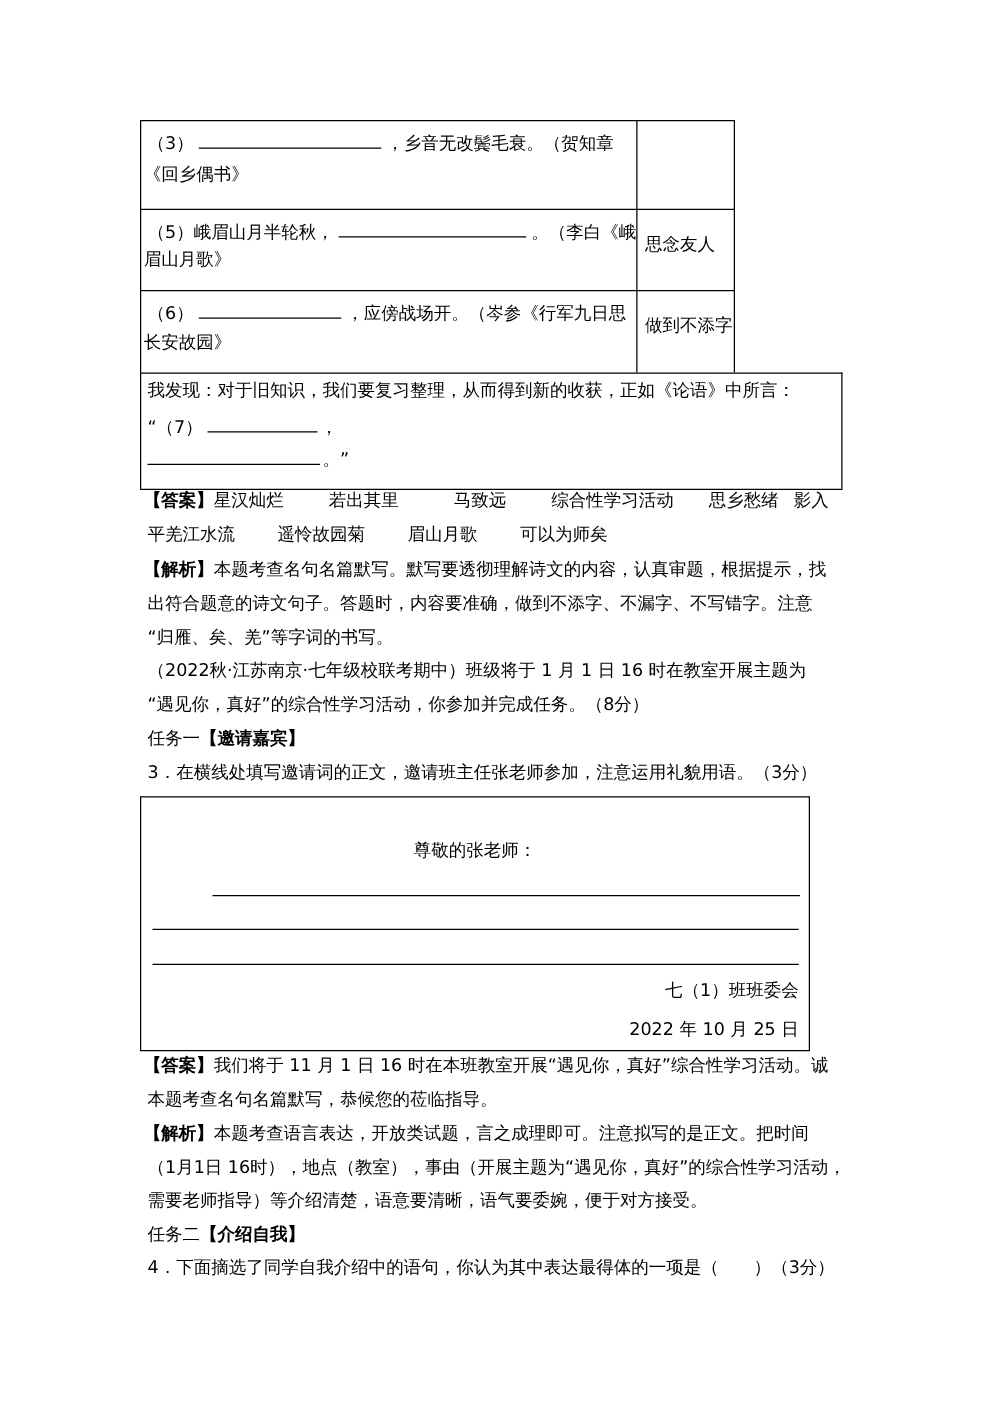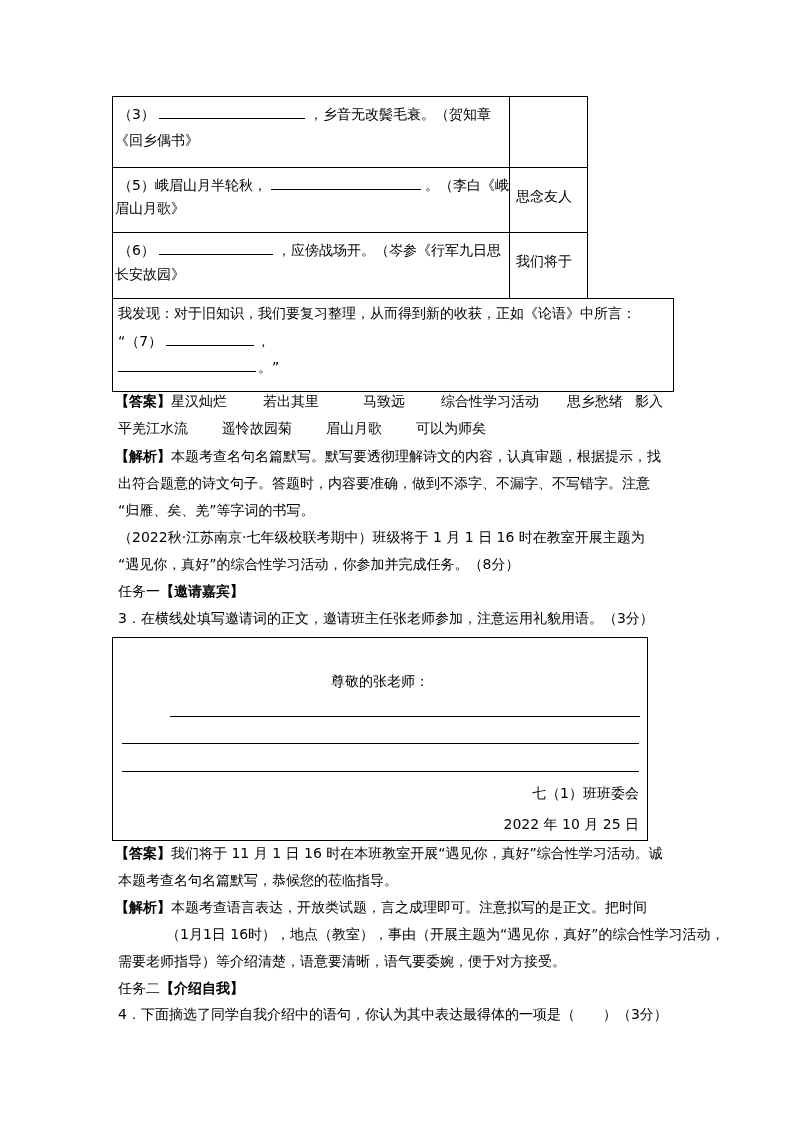--- a/index.html
+++ b/index.html
@@ -39,21 +39,21 @@
   <div class="abs" style="left:118px; top:175px;">
     <span>（5）峨眉山月半轮秋，</span><span class="blank" style="width:150px; margin:0 4px;"></span><span>。（李白《峨</span>
   </div>
   <div class="abs" style="left:115px; top:199px;">眉山月歌》</div>
   <div class="abs" style="left:516px; top:187px;">思念友人</div>
 
   <div class="abs" style="left:118px; top:240px;">
     <span>（6）</span><span class="blank" style="width:114px; margin:0 4px;"></span><span>，应傍战场开。（岑参《行军九日思</span>
   </div>
   <div class="abs" style="left:115px; top:265px;">长安故园》</div>
-  <div class="abs" style="left:516px; top:252px;">我们将于</div>
+  <div class="abs" style="left:516px; top:252px;">做到不添字</div>
 
   <div class="abs" style="left:118px; top:304px;">我发现：对于旧知识，我们要复习整理，从而得到新的收获，正如《论语》中所言：</div>
   <div class="abs" style="left:118px; top:331px;">
     <span>“（7）</span><span class="blank" style="width:88px; margin:0 2px 0 4px;"></span><span>，</span>
   </div>
   <div class="abs" style="left:118px; top:357px;">
     <span class="blank" style="width:138px; margin-right:2px;"></span><span>。”</span>
   </div>
 </div>
 
@@ -88,19 +88,19 @@
 </div>
 
 <div class="abs" style="left:115px; top:844px;">
   <span class="bold">【答案】</span><span>我们将于 11 月 1 日 16 时在本班教室开展“遇见你，真好”综合性学习活动。诚</span>
 </div>
 <div class="abs" style="left:118px; top:871px;">本题考查名句名篇默写，恭候您的莅临指导。</div>
 
 <div class="abs" style="left:115px; top:898px;">
   <span class="bold">【解析】</span><span>本题考查语言表达，开放类试题，言之成理即可。注意拟写的是正文。把时间</span>
 </div>
-<div class="abs" style="left:118px; top:925px;margin-left:48px;">（1月1日 16时），地点（教室），事由（开展主题为“遇见你，真好”的综合性学习活动，</div>
+<div class="abs" style="left:118px; top:925px;">（1月1日 16时），地点（教室），事由（开展主题为“遇见你，真好”的综合性学习活动，</div>
 <div class="abs" style="left:118px; top:952px;">需要老师指导）等介绍清楚，语意要清晰，语气要委婉，便于对方接受。</div>
 
 <div class="abs" style="left:118px; top:979px;">
   <span>任务二</span><span class="bold">【介绍自我】</span>
 </div>
 <div class="abs" style="left:118px; top:1005px;">4．下面摘选了同学自我介绍中的语句，你认为其中表达最得体的一项是（　　）（3分）</div>
 
 </body></html>

